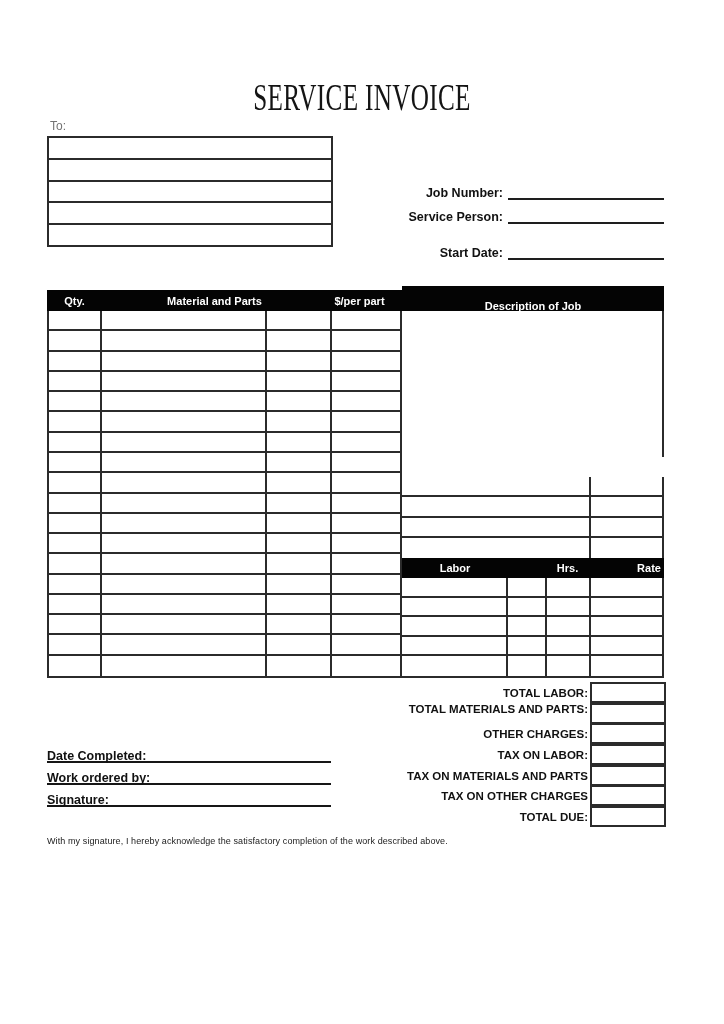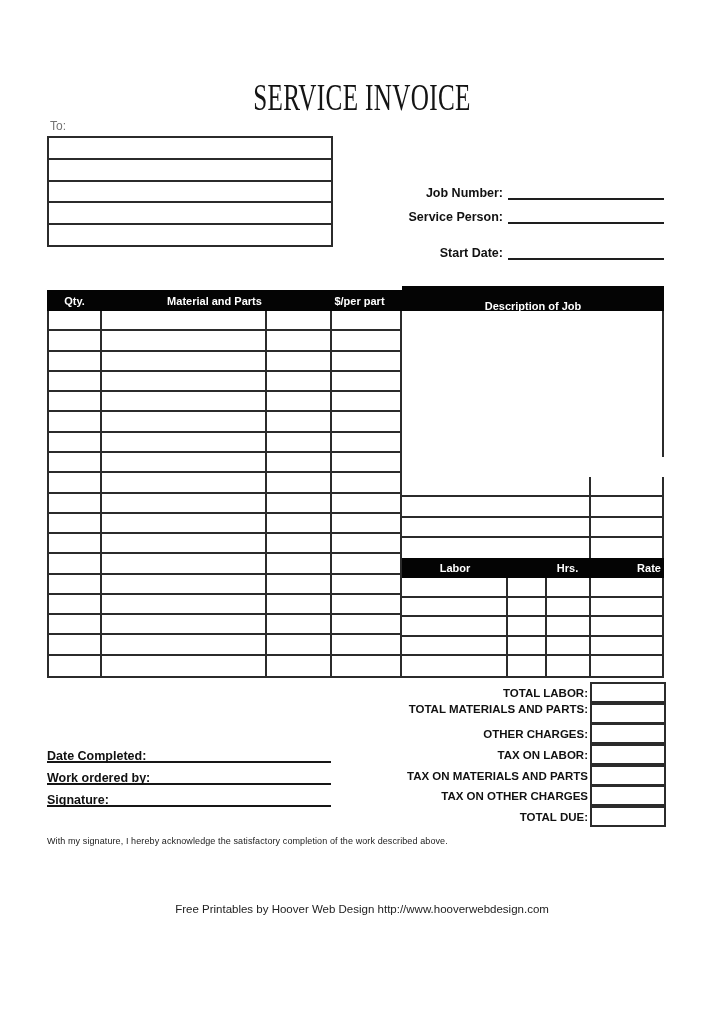--- a/index.html
+++ b/index.html
@@ -243,15 +243,14 @@
       <div class="abs total-box" style="top: 806px;"></div>
     </div>
 
   <div id="sign-area">
       <div class="abs sign-field" style="top: 746px;"><span class="slabel">Date Completed:</span></div>
       <div class="abs sign-field" style="top: 768px;"><span class="slabel">Work ordered by:</span></div>
       <div class="abs sign-field" style="top: 790px;"><span class="slabel">Signature:</span></div>
     </div>
   <div id="disclaimer" class="abs">With my signature, I hereby acknowledge the satisfactory completion of the work described above.</div>
 
-  <div id="footer" class="abs">Free Printables by Hoover Web Design http://www.hooverwebdesign.com</div>
 
 </div>
 
 </body></html>

